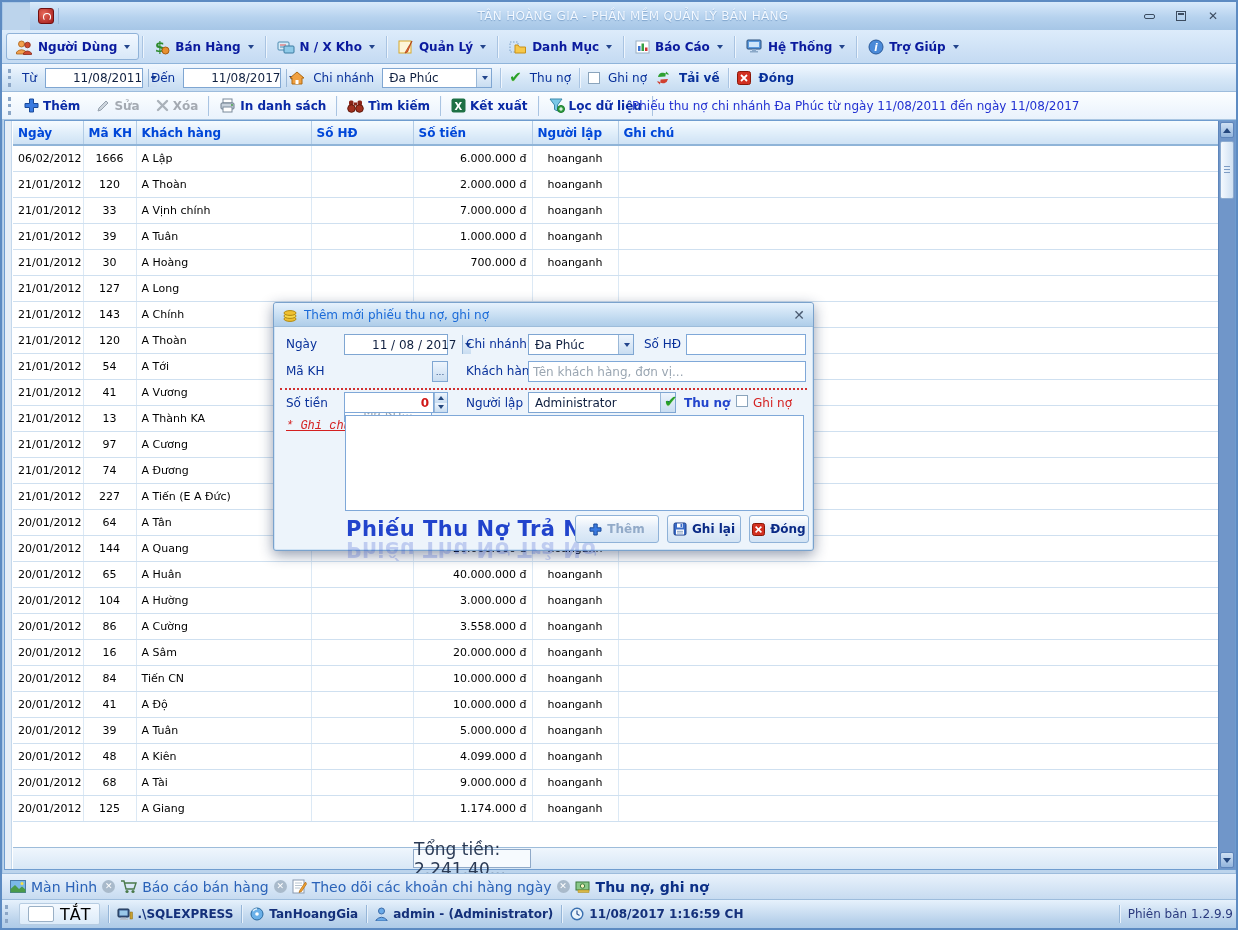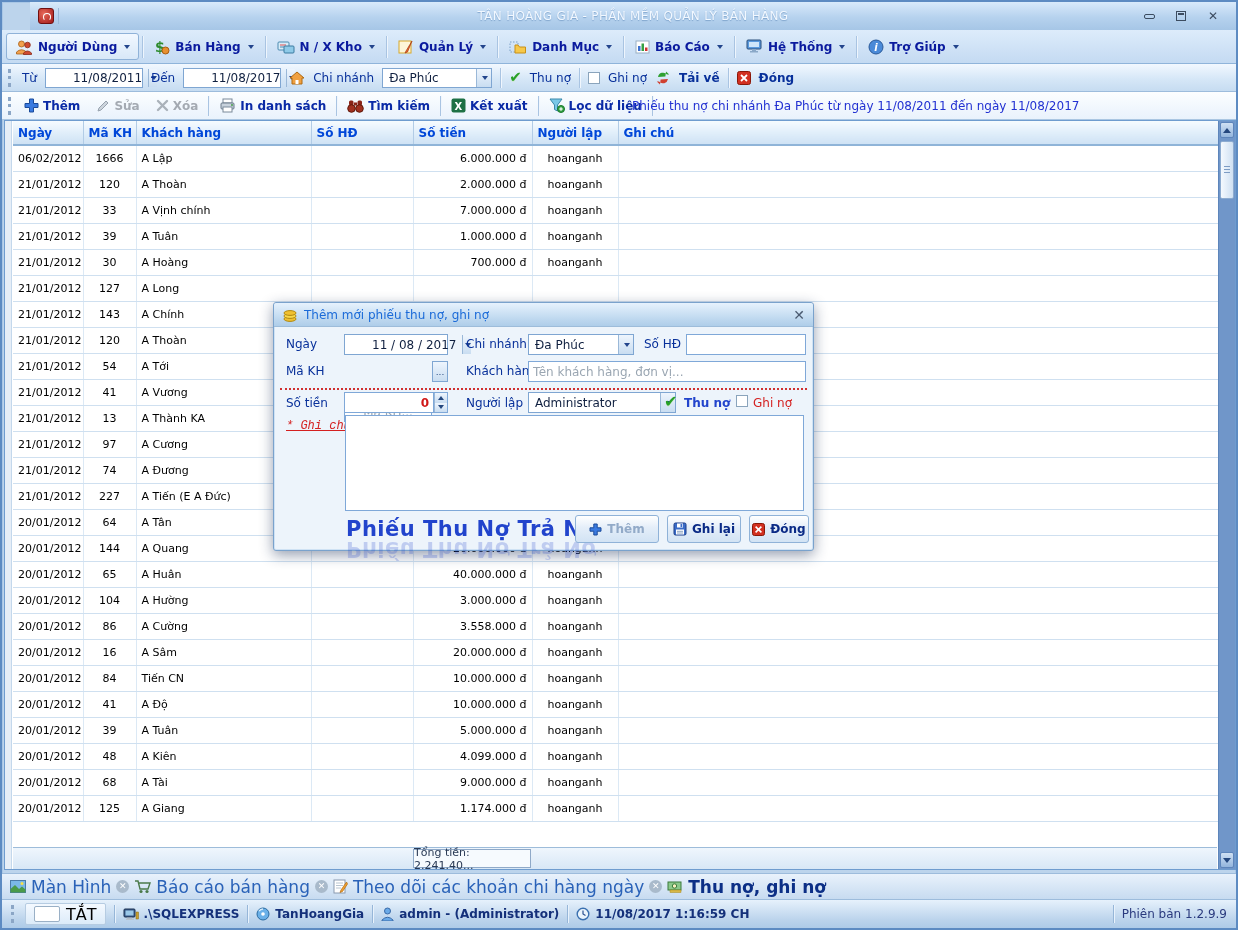--- a/index.html
+++ b/index.html
@@ -74,21 +74,21 @@
   table.data td{height:26px;font-size:11px;color:#000;padding:0 5px;
     border-right:1px solid #dce9f5;border-bottom:1px solid #cfe0f0;white-space:nowrap;overflow:hidden;background:#fff;}
   td.col-code,{text-align:center;}
   td.col-code{text-align:center;}
   td.col-amount{text-align:right;}
   td.col-user{text-align:center;}
   .grid-footer{position:absolute;left:8px;right:18px;bottom:0;height:22px;
     background:linear-gradient(#eff6fd,#d8e7f6);border-top:1px solid #9dbcda;}
   .total-box{position:absolute;left:400px;top:1px;width:118px;height:19px;
     background:#f6fafe;border:1px solid #8fa9c8;display:flex;align-items:center;justify-content:center;
-    font-size:11px;color:#2a3a55;}
+    font-size:17px;color:#2a3a55;}
   
   .vscroll{position:absolute;right:0;top:0;bottom:0;width:17px;background:#7096c9;border-left:1px solid #5d85bb;}
   .sbtn{position:absolute;left:1px;right:1px;height:16px;
     background:linear-gradient(#cfe0f3,#93b5dd);border:1px solid #5d85bb;border-radius:2px;
     display:flex;align-items:center;justify-content:center;}
   .sbtn.up{top:1px;} .sbtn.down{bottom:1px;}
   .tri-up{width:0;height:0;border-left:4px solid transparent;border-right:4px solid transparent;border-bottom:5px solid #24477e;}
   .tri-down{width:0;height:0;border-left:4px solid transparent;border-right:4px solid transparent;border-top:5px solid #24477e;}
   .sthumb{position:absolute;left:1px;right:1px;top:20px;height:58px;
     background:linear-gradient(90deg,#f4f9fe,#cfe0f2);border:1px solid #8cabd0;border-radius:2px;}
@@ -122,28 +122,28 @@
   .watermark .refl{position:absolute;left:0;top:19px;transform:scaleY(-1);opacity:.22;}
   .dlg-btn{position:absolute;top:188px;height:28px;display:flex;align-items:center;justify-content:center;gap:5px;
     background:linear-gradient(#ffffff,#e4eef9 45%,#d2e3f4);border:1px solid #8fb2d8;border-radius:3px;
     font-size:12px;font-weight:bold;color:#0a2a86;}
   .dlg-btn.dim{color:#92aac8;}
   
   .tabbar{position:absolute;left:0;right:0;top:871px;height:26px;
     background:linear-gradient(#e9f2fc,#c7dbf0);border-top:1px solid #9dbcdc;
     display:flex;align-items:center;gap:5px;padding:0 8px;}
   .tab{display:flex;align-items:center;gap:5px;}
-  .tab .lbl{font-size:17px;color:#2a62b8;white-space:nowrap;}
+  .tab .lbl{font-size:14px;color:#2a62b8;white-space:nowrap;}
   .tab.active .lbl{color:#0c2f86;font-weight:bold;}
   .tab-x{width:13px;height:13px;border-radius:50%;background:#a9bacb;color:#fff;font-size:9px;
     display:flex;align-items:center;justify-content:center;line-height:1;}
   
   .statusbar{position:absolute;left:0;right:0;top:897px;height:29px;
     background:linear-gradient(#e6f1fc,#bcd4ec 70%,#aecbe8);border-top:1px solid #9dbcdc;
-    display:flex;align-items:center;padding:0 9px;gap:8px;}
+    display:flex;align-items:center;padding:0 3px;gap:8px;}
   .seg{display:flex;align-items:center;gap:5px;}
   .seg .lbl{font-size:12px;font-weight:bold;color:#14307a;white-space:nowrap;}
   .ssep{width:1px;height:18px;background:#96b6d8;box-shadow:1px 0 0 #e8f2fc;}
   .tat-box{width:26px;height:16px;background:#fff;border:1px solid #9ab0c6;border-radius:2px;}
   .tat-seg{border:1px solid #b6cce2;background:linear-gradient(#f4f9ff,#dcebf9);height:22px;
     display:flex;align-items:center;gap:6px;padding:0 8px;border-radius:2px;}
   .version{margin-left:auto;display:flex;align-items:center;gap:8px;}
   .version .lbl{font-size:12px;color:#2a3a7e;}
   .ic{display:inline-flex;align-items:center;justify-content:center;}
 </style>

